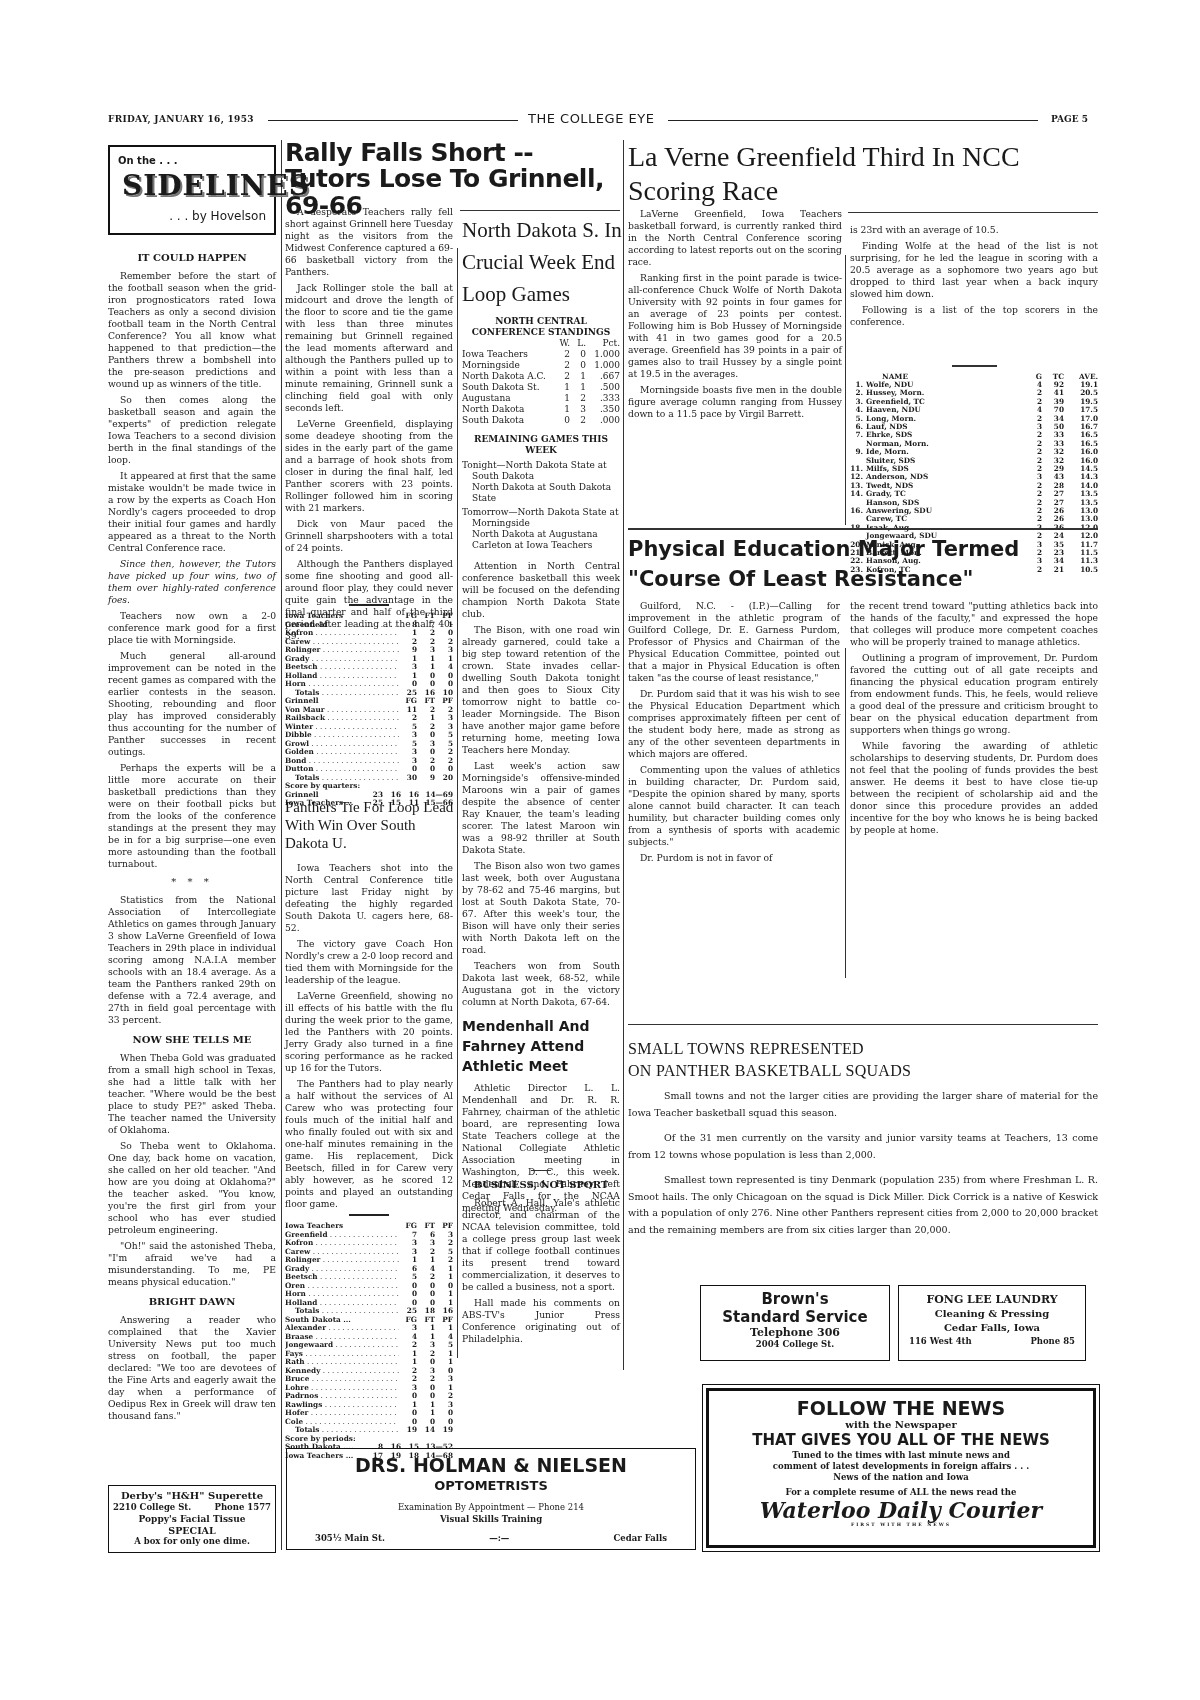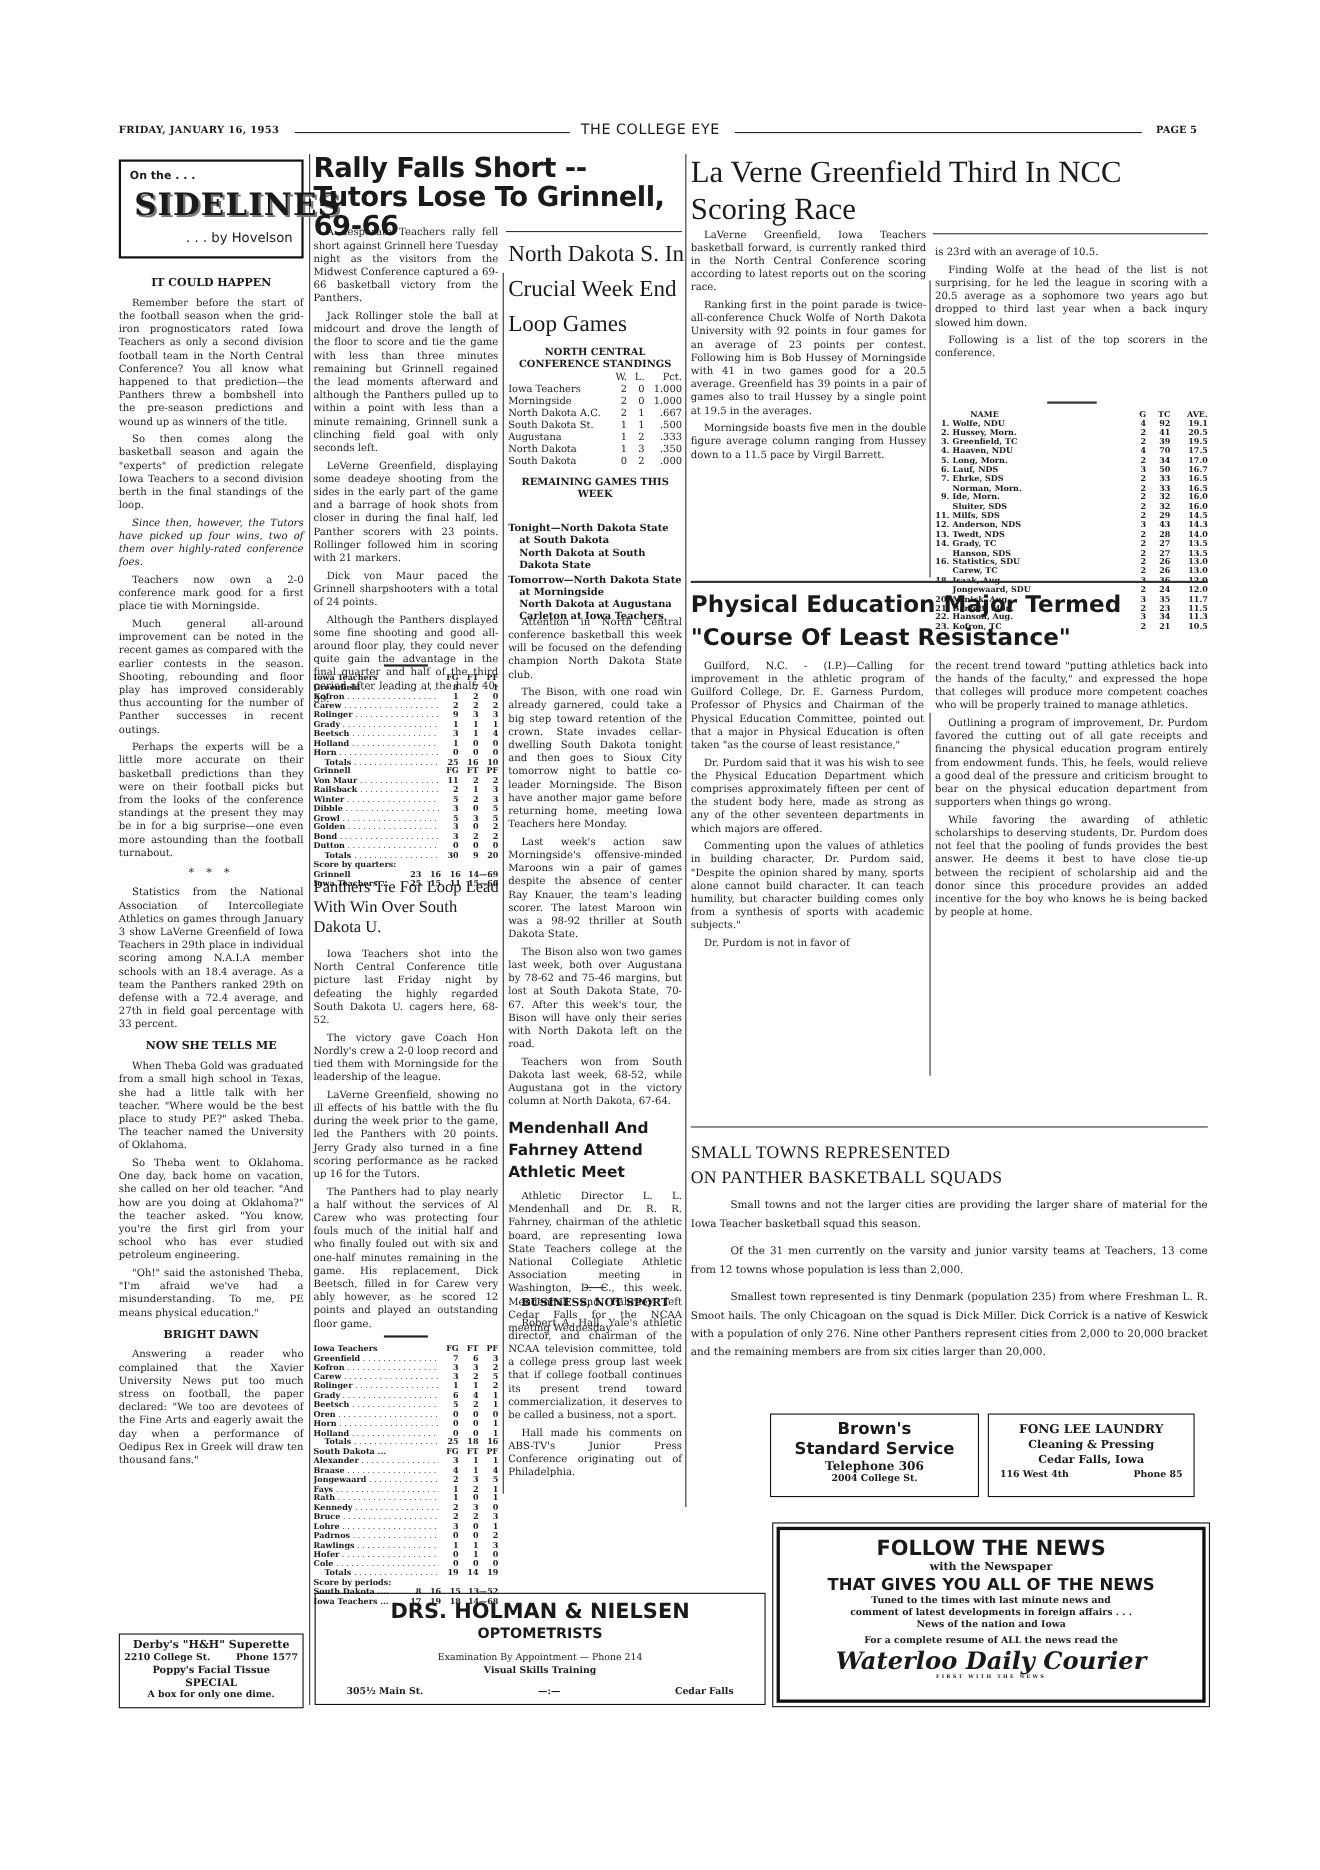--- a/index.html
+++ b/index.html
@@ -66,20 +66,21 @@
 <div class="abs sidelines-box">
   <span class="on">On the . . .</span>
   <span class="big">SIDELINES</span>
   <span class="by">. . . by Hovelson</span>
 </div>
 
 <div class="abs body-text" id="sidelines-body" style="left:108px;top:244px;width:168px;">
     <div class="sub-head">IT COULD HAPPEN</div>
     <p class="">Remember before the start of the football season when the grid-iron prognosticators rated Iowa Teachers as only a second division football team in the North Central Conference? You all know what happened to that prediction—the Panthers threw a bombshell into the pre-season predictions and wound up as winners of the title.</p>
     <p class="bold">So then comes along the basketball season and again the "experts" of prediction relegate Iowa Teachers to a second division berth in the final standings of the loop.</p>
+    <p class="">It appeared at first that the same mistake wouldn't be made twice in a row by the experts as Coach Hon Nordly's cagers proceeded to drop their initial four games and hardly appeared as a threat to the North Central Conference race.</p>
     <p class="ital">Since then, however, the Tutors have picked up four wins, two of them over highly-rated conference foes.</p>
     <p class="">Teachers now own a 2-0 conference mark good for a first place tie with Morningside.</p>
     <p class="bold">Much general all-around improvement can be noted in the recent games as compared with the earlier contests in the season. Shooting, rebounding and floor play has improved considerably thus accounting for the number of Panther successes in recent outings.</p>
     <p class="">Perhaps the experts will be a little more accurate on their basketball predictions than they were on their football picks but from the looks of the conference standings at the present they may be in for a big surprise—one even more astounding than the football turnabout.</p>
     <div class="dots3">* * *</div>
     <p class="">Statistics from the National Association of Intercollegiate Athletics on games through January 3 show LaVerne Greenfield of Iowa Teachers in 29th place in individual scoring among N.A.I.A member schools with an 18.4 average. As a team the Panthers ranked 29th on defense with a 72.4 average, and 27th in field goal percentage with 33 percent.</p>
     <div class="sub-head">NOW SHE TELLS ME</div>
     <p class="">When Theba Gold was graduated from a small high school in Texas, she had a little talk with her teacher. "Where would be the best place to study PE?" asked Theba. The teacher named the University of Oklahoma.</p>
     <p class="">So Theba went to Oklahoma. One day, back home on vacation, she called on her old teacher. "And how are you doing at Oklahoma?" the teacher asked. "You know, you're the first girl from your school who has ever studied petroleum engineering.</p>
     <p class="">"Oh!" said the astonished Theba, "I'm afraid we've had a misunderstanding. To me, PE means physical education."</p>
@@ -479,21 +480,21 @@
       <span class="c p">.350</span>
       </div>
       <div class="row">
       <span class="nm">South Dakota</span>
       <span class="c">0</span>
       <span class="c">2</span>
       <span class="c p">.000</span>
       </div>
     </div>
     <div style="font-weight:bold;font-size:9px;text-align:center;line-height:11px;margin-top:8px;padding:0 12px;">REMAINING GAMES THIS WEEK</div>
-    <div class="standings" style="margin-top:20px;font-weight:bold;">
+    <div class="standings" style="margin-top:4px;">
       <div style="padding-left:10px;text-indent:-10px;">Tonight—North Dakota State at South Dakota</div>
       <div style="padding-left:10px;">North Dakota at South Dakota State</div>
       <div style="padding-left:10px;text-indent:-10px;margin-top:3px;">Tomorrow—North Dakota State at Morningside</div>
       <div style="padding-left:10px;">North Dakota at Augustana</div>
       <div style="padding-left:10px;">Carleton at Iowa Teachers</div>
     </div>
   </div>
 <div class="abs body-text" id="nd-body" style="left:462px;top:560px;width:158px;">
     <p class="">Attention in North Central conference basketball this week will be focused on the defending champion North Dakota State club.</p>
     <p class="bold">The Bison, with one road win already garnered, could take a big step toward retention of the crown. State invades cellar-dwelling South Dakota tonight and then goes to Sioux City tomorrow night to battle co-leader Morningside. The Bison have another major game before returning home, meeting Iowa Teachers here Monday.</p>
@@ -635,21 +636,21 @@
       </div>
       <div class="row">
       <span class="rk"></span>
       <span class="nm">Hanson, SDS</span>
       <span class="c">2</span>
       <span class="c">27</span>
       <span class="c av">13.5</span>
       </div>
       <div class="row">
       <span class="rk">16.</span>
-      <span class="nm">Statistics, SDU</span>
+      <span class="nm">Answering, SDU</span>
       <span class="c">2</span>
       <span class="c">26</span>
       <span class="c av">13.0</span>
       </div>
       <div class="row">
       <span class="rk"></span>
       <span class="nm">Carew, TC</span>
       <span class="c">2</span>
       <span class="c">26</span>
       <span class="c av">13.0</span>

